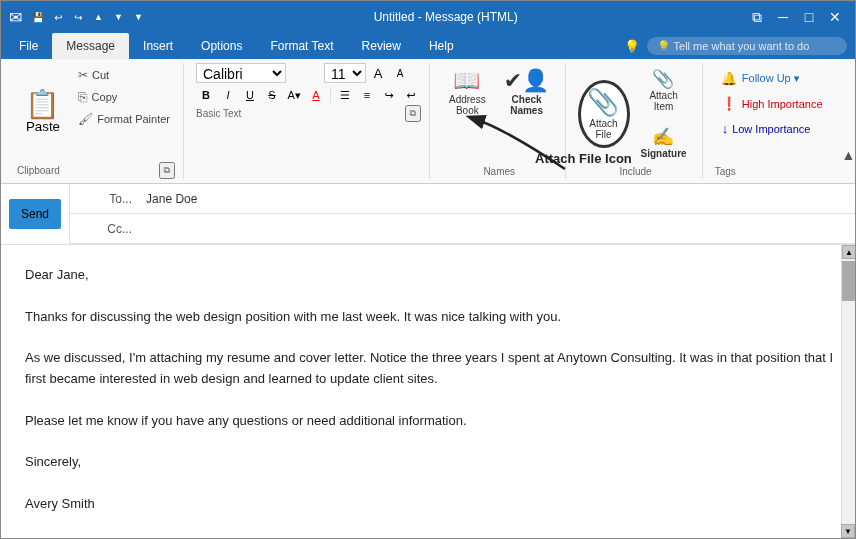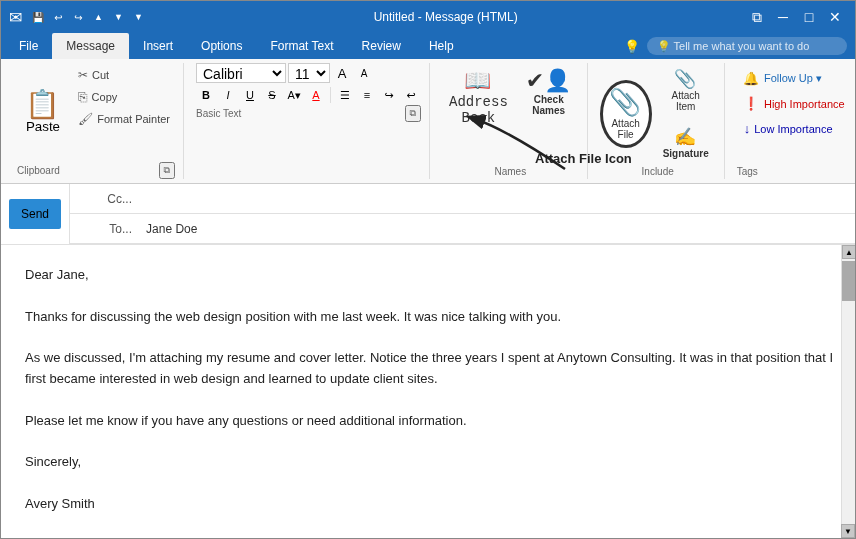--- a/index.html
+++ b/index.html
@@ -43,21 +43,21 @@
 
     .clipboard-sub { display: flex; flex-direction: column; gap: 2px; padding-top: 2px; }
     .clipboard-btn {
       display: flex; align-items: center; gap: 4px; background: none; border: 1px solid transparent;
       cursor: pointer; padding: 2px 4px; border-radius: 2px; font-size: 11px; color: #444;
     }
     .clipboard-btn .icon { font-size: 12px; color: #555; }
     .format-tools { display: flex; flex-direction: column; gap: 2px; }
     .format-row { display: flex; align-items: center; gap: 2px; }
     .format-select { font-size: 14px; border: 1px solid #ccc; background: white; padding: 1px 2px; height: 20px; width: 90px; }
-    .format-select-sm { width: 42px; }
+    .format-select-sm { width: 42px; margin-left: 36px; }
     .format-btn {
       min-width: 20px; height: 20px; border: 1px solid transparent; background: none;
       cursor: pointer; font-size: 11px; display: flex; align-items: center; justify-content: center; border-radius: 2px;
     }
     .format-btn.bold { font-weight: bold; }
     .format-btn.italic { font-style: italic; }
     .format-btn.underline { text-decoration: underline; }
 
     
     .ribbon-large-btn {
@@ -223,21 +223,21 @@
       <div style="display:flex; align-items:center; justify-content:space-between; width:100%;">
         <span class="ribbon-group-label">Basic Text</span>
         <button class="group-dialog-launcher">⧉</button>
       </div>
     </div>
 
     <div class="ribbon-group">
       <div class="ribbon-group-tools" style="gap:4px;">
         <button class="ribbon-large-btn">
           <span class="big-icon">📖</span>
-          <span style="font-size:14px; text-align:center;font-family:Liberation Mono, monospace;">Address<br>Book</span>
+          <span style="font-size:10px; text-align:center;">Address<br>Book</span>
         </button>
         <button class="ribbon-large-btn">
           <span class="big-icon">✔👤</span>
           <span style="font-size:10px; text-align:center;font-weight:bold;">Check<br>Names</span>
         </button>
       </div>
       <span class="ribbon-group-label">Names</span>
     </div>
 
     <div class="ribbon-group" style="position:relative;">
@@ -299,26 +299,26 @@
   <div class="compose-area">
 
     <div style="display:flex; border-bottom:1px solid #e0e0e0;">
       <div class="send-btn-area">
         <button class="send-btn">
           <span>Send</span>
         </button>
       </div>
       <div style="flex:1;">
         <div class="header-row">
+          <span class="header-label">To...</span>
+          <input class="header-input" type="text" value="Jane Doe" style="">
+        </div>
+        <div class="header-row">
           <span class="header-label">Cc...</span>
           <input class="header-input" type="text" style="">
-        </div>
-        <div class="header-row">
-          <span class="header-label">To...</span>
-          <input class="header-input" type="text" value="Jane Doe" style="">
         </div>
       </div>
     </div>
 
 
     <div style="flex:1; display:flex; position:relative;">
       <div class="email-body" style="flex:1; overflow-y:hidden; padding-right:20px;">
         <p>Dear Jane,</p>
         <br>
         <p>Thanks for discussing the web design position with me last week. It was nice talking with you.</p>

